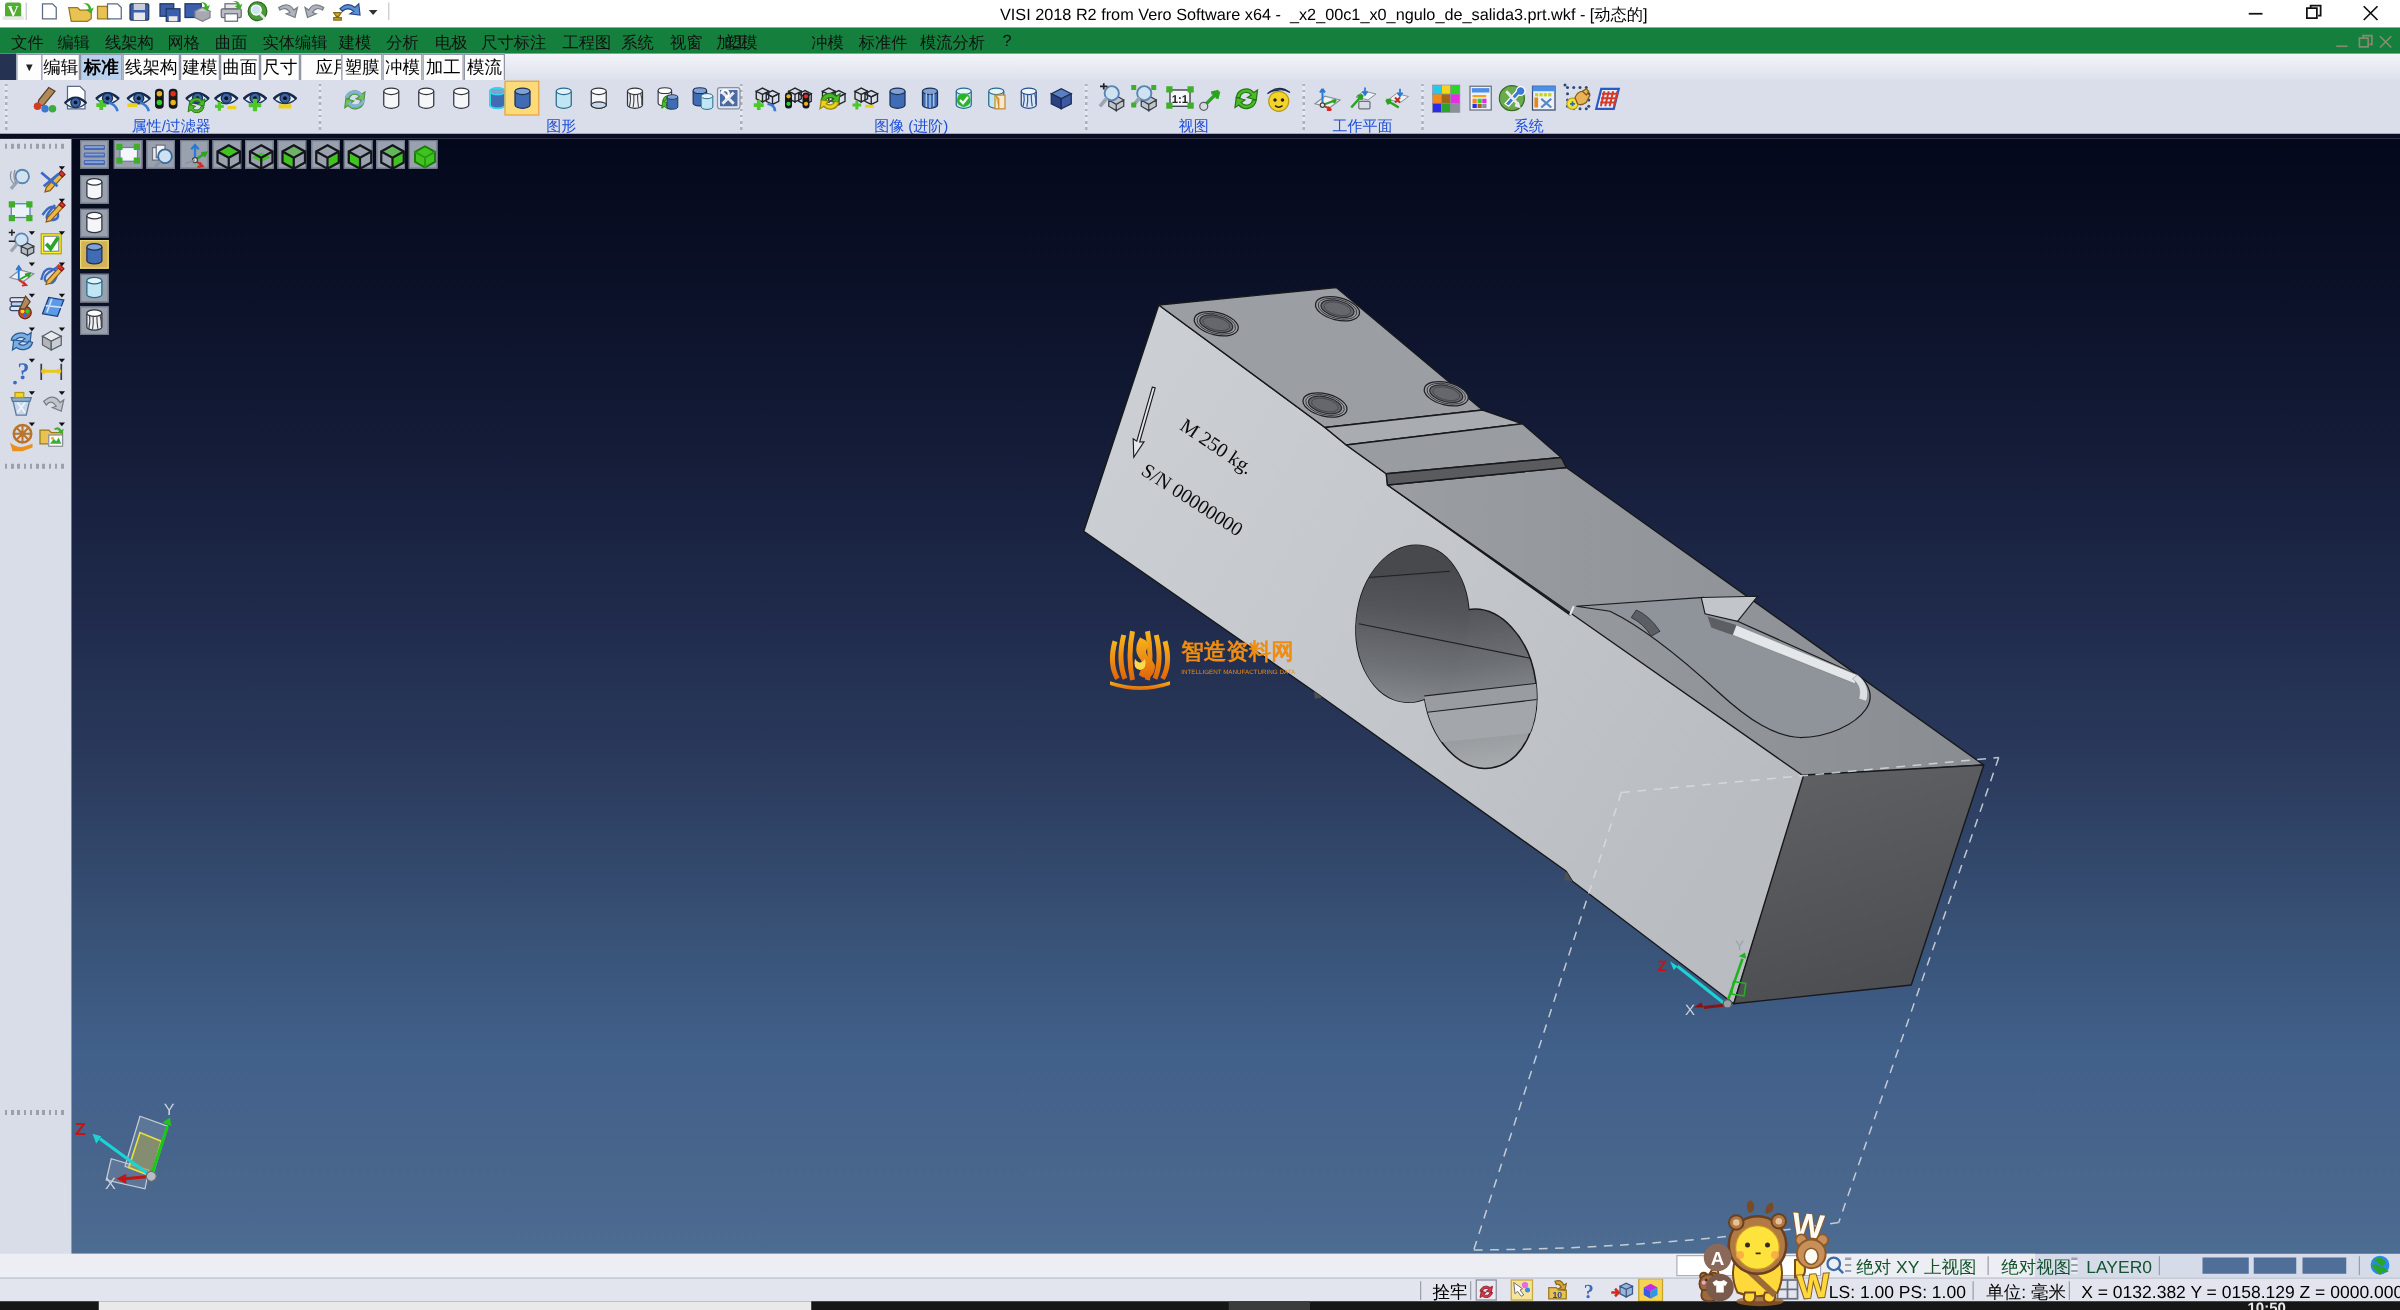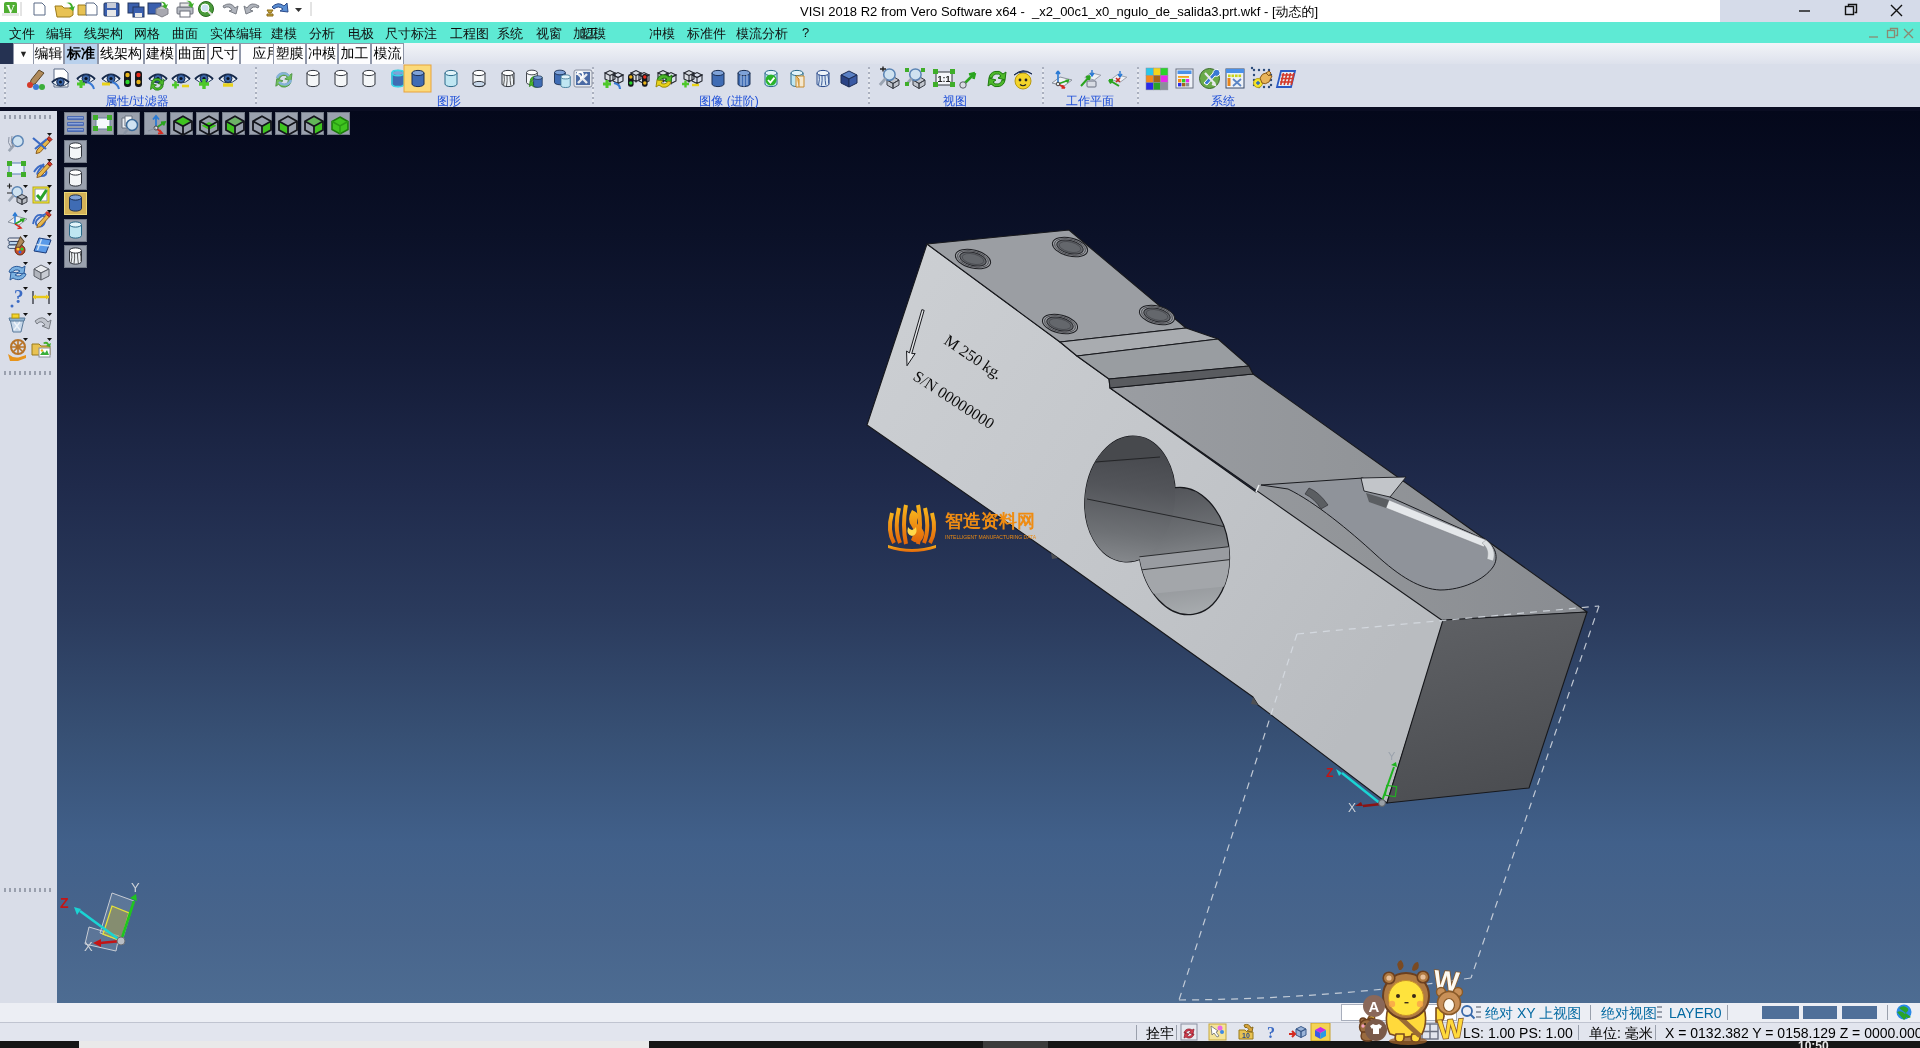--- a/index.html
+++ b/index.html
@@ -1,35 +1,35 @@
 <!DOCTYPE html>
 <html><head>
 <meta charset="utf-8">
 <style>
 *{margin:0;padding:0;box-sizing:border-box;}
 html,body{width:1920px;height:1048px;overflow:hidden;font-family:"Liberation Sans",sans-serif;background:#fff;}
 #app{position:relative;width:1920px;height:1048px;background:#d5dbe9;}
-#titlebar{position:absolute;left:0;top:0;width:1720px;height:22px;background:#ffffff;z-index:6;padding-left:48px;}
+#titlebar{position:absolute;left:0;top:0;width:1920px;height:22px;background:#ffffff;z-index:6;padding-left:48px;}
 #title-text{position:absolute;left:800px;top:3px;font-size:13px;color:#000;white-space:nowrap;}
-#menubar{position:absolute;left:0;top:22px;width:1920px;height:21px;background:#5eead4;font-size:13px;color:#111;z-index:6;}
+#menubar{position:absolute;left:0;top:22px;width:1920px;height:21px;background:#15803d;font-size:13px;color:#111;z-index:6;}
 #menubar span{position:absolute;top:3px;white-space:nowrap;}
 #tabrow{position:absolute;left:0;top:43px;width:1920px;height:21px;background:linear-gradient(180deg,#f2f4f8,#dde1ec);z-index:6;}
 #tabrow .tab{position:absolute;top:0px;height:21px;background:#fdfdfe;border:1px solid #8f96a8;border-bottom:none;color:#000;font-size:14px;text-align:center;padding-top:1px;}
 #tabrow .sel{background:#b9d1ed;font-weight:bold;}
 #ribbon{position:absolute;left:0;top:64px;width:1920px;height:43px;background:#d9deea;z-index:6;}
 .glabel{position:absolute;top:93px;transform:translateX(-50%);font-size:12px;color:#1d4ed8;white-space:nowrap;z-index:7;}
 .gsep{position:absolute;top:67px;height:37px;width:2px;background:repeating-linear-gradient(180deg,#aab0bf 0 2px,#e6e9f0 2px 5px);z-index:7;}
 #darkstrip{position:absolute;left:0;top:107px;width:1920px;height:4px;background:#0a0d22;z-index:6;}
 #viewport{position:absolute;left:57px;top:111px;width:1863px;height:892px;
 background:linear-gradient(180deg,#04081b 0%,#0b1128 14%,#141c38 28%,#1f2a4b 42%,#2a3a5c 56%,#375074 70%,#41608a 82%,#48658c 92%,#4d6c92 100%);z-index:1;}
 #lefttb{position:absolute;left:0;top:107px;width:57px;height:896px;background:#d9dde8;z-index:5;}
 .grip{position:absolute;left:4px;width:49px;height:4px;background:repeating-linear-gradient(90deg,#9aa0ae 0 2px,#d9dde8 2px 5px);}
 .vbtn{position:absolute;width:23px;height:23px;background:#9aa1ae;border:1px solid #747b88;z-index:4;}
 .vbtn.hl{background:#d4b257;border:1px solid #ecd877;}
-#sbar1{position:absolute;left:0;top:1003px;width:1920px;height:19px;background:#eceef4;font-size:14px;color:#0369a1;z-index:6;}
+#sbar1{position:absolute;left:0;top:1003px;width:1628px;height:19px;background:#eceef4;font-size:14px;color:#14532d;z-index:6;}
 #sbar2{position:absolute;left:0;top:1022px;width:1920px;height:19px;background:#e2e5ee;border-top:1px solid #c0c4d0;font-size:14px;color:#000;z-index:6;}
 #taskbar{position:absolute;left:0;top:1041px;width:1920px;height:7px;background:#161616;z-index:8;}
 .vsep{position:absolute;top:2px;height:15px;width:1px;background:#9aa0ac;}
 .sbtxt{position:absolute;top:2px;white-space:nowrap;}
 #scene{position:absolute;left:0;top:0;z-index:2;}
 #mascot{position:absolute;left:0;top:0;z-index:9;}
 #ribsvg{position:absolute;left:0;top:0;z-index:7;}
 #qatsvg{position:absolute;left:0;top:0;z-index:7;}
 #ltbsvg{position:absolute;left:0;top:0;z-index:6;}
 #vbtnsvg{position:absolute;left:0;top:0;z-index:5;}

